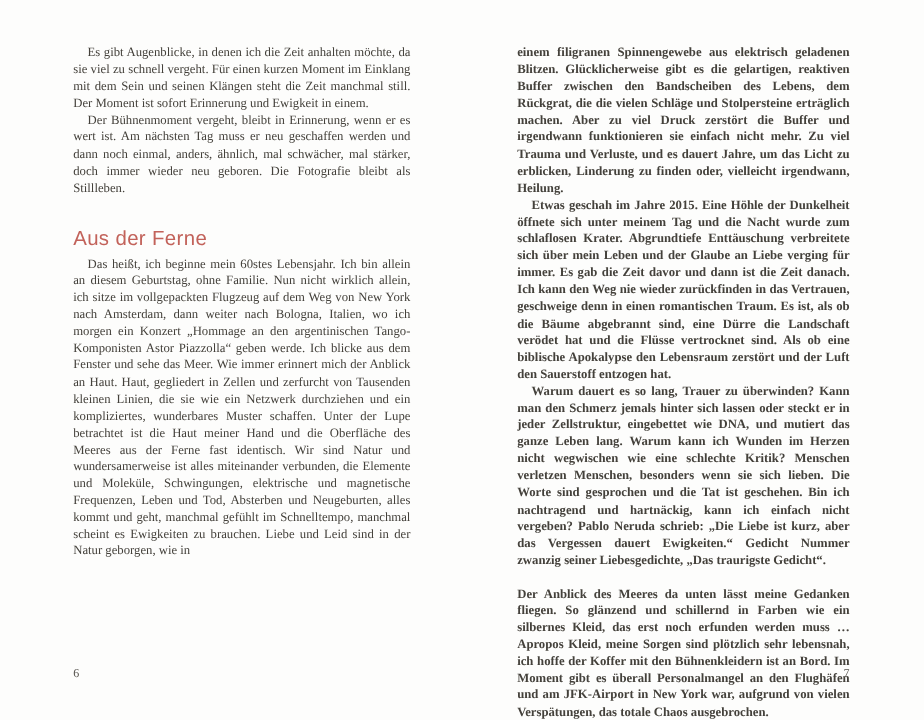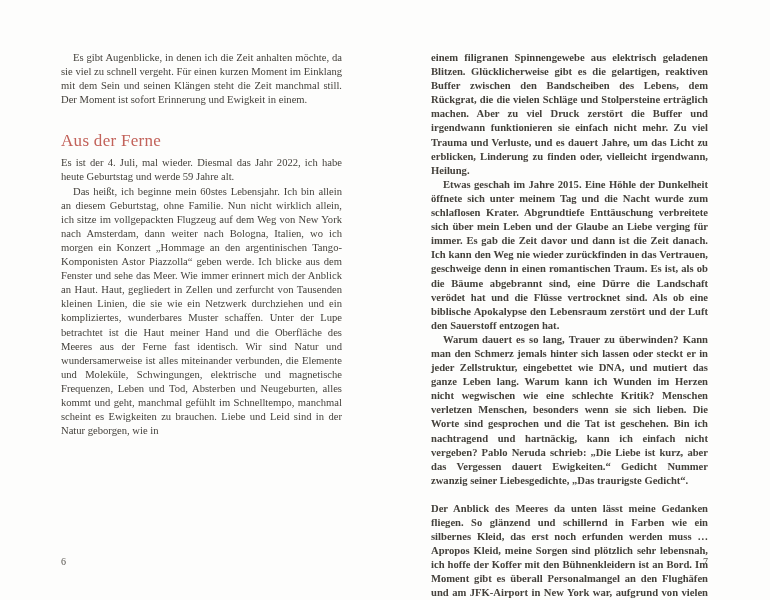--- a/index.html
+++ b/index.html
@@ -15,38 +15,38 @@
     background:var(--bg);
     overflow:hidden;
     font-family:"Liberation Serif","DejaVu Serif",serif;
   }
   .spread{
     position:relative;
     width:770px; height:600px;
   }
   .page{
     position:absolute;
-    top:51px;
+    top:38px;
   }
   .page-left{ left:61px; width:281px; }
   .page-right{ left:431px; width:277px;font-weight:bold; }
   .text-column p.body-paragraph{
     margin:0;
     font-size:10.6px;
     line-height:14.1px;
     color:var(--text);
     text-align:justify;
     hyphens:auto;
     -webkit-hyphens:auto;
   }
   .text-column p.indent{ text-indent:12px; }
   .text-column .spacer{ height:14px; }
   .section-heading{
     margin:10px 0 5px 0;
-    font-family:Liberation Serif, serif;
+    font-family:Liberation Sans, sans-serif;
     font-weight:400;
     font-size:17px;
     line-height:20px;
     letter-spacing:0.3px;
     color:var(--heading);
   }
   .page-number{
     position:absolute;
     top:557px;
     font-size:10px;
@@ -57,23 +57,23 @@
   .page-number-right{ left:431px; width:277px; text-align:right; }
 </style>
 </head>
 <body>
 
 <div class="spread">
 
   <section class="page page-left">
     <div class="text-column">
         <p class="body-paragraph indent">Es gibt Augenblicke, in denen ich die Zeit anhalten möchte, da sie viel zu schnell vergeht. Für einen kurzen Moment im Einklang mit dem Sein und seinen Klängen steht die Zeit manchmal still. Der Moment ist sofort Erinnerung und Ewigkeit in einem.</p>
+        <p class="body-paragraph indent">Der Bühnenmoment vergeht, bleibt in Erinnerung, wenn er es wert ist. Am nächsten Tag muss er neu geschaffen werden und dann noch einmal, anders, ähnlich, mal schwächer, mal stärker, doch immer wieder neu geboren. Die Fotografie bleibt als Stillleben.</p>
         <div class="spacer"></div>
         <h2 class="section-heading">Aus der Ferne</h2>
-        <p class="body-paragraph">Es ist der 4. Juli, mal wieder. Diesmal das Jahr 2022, ich habe heute Geburtstag und werde 59 Jahre alt.</p>
         <p class="body-paragraph indent">Das heißt, ich beginne mein 60stes Lebensjahr. Ich bin allein an diesem Geburtstag, ohne Familie. Nun nicht wirklich allein, ich sitze im vollgepackten Flugzeug auf dem Weg von New York nach Amsterdam, dann weiter nach Bologna, Italien, wo ich morgen ein Konzert „Hommage an den argentinischen Tango-Komponisten Astor Piazzolla“ geben werde. Ich blicke aus dem Fenster und sehe das Meer. Wie immer erinnert mich der Anblick an Haut. Haut, gegliedert in Zellen und zerfurcht von Tausenden kleinen Linien, die sie wie ein Netzwerk durchziehen und ein kompliziertes, wunderbares Muster schaffen. Unter der Lupe betrachtet ist die Haut meiner Hand und die Oberfläche des Meeres aus der Ferne fast identisch. Wir sind Natur und wundersamerweise ist alles miteinander verbunden, die Elemente und Moleküle, Schwingungen, elektrische und magnetische Frequenzen, Leben und Tod, Absterben und Neugeburten, alles kommt und geht, manchmal gefühlt im Schnelltempo, manchmal scheint es Ewigkeiten zu brauchen. Liebe und Leid sind in der Natur geborgen, wie in</p>
       </div>
   </section>
 
   <section class="page page-right">
     <div class="text-column">
         <p class="body-paragraph">einem filigranen Spinnengewebe aus elektrisch geladenen Blitzen. Glücklicherweise gibt es die gelartigen, reaktiven Buffer zwischen den Bandscheiben des Lebens, dem Rückgrat, die die vielen Schläge und Stolpersteine erträglich machen. Aber zu viel Druck zerstört die Buffer und irgendwann funktionieren sie einfach nicht mehr. Zu viel Trauma und Verluste, und es dauert Jahre, um das Licht zu erblicken, Linderung zu finden oder, vielleicht irgendwann, Heilung.</p>
         <p class="body-paragraph indent">Etwas geschah im Jahre 2015. Eine Höhle der Dunkelheit öffnete sich unter meinem Tag und die Nacht wurde zum schlaflosen Krater. Abgrundtiefe Enttäuschung verbreitete sich über mein Leben und der Glaube an Liebe verging für immer. Es gab die Zeit davor und dann ist die Zeit danach. Ich kann den Weg nie wieder zurückfinden in das Vertrauen, geschweige denn in einen romantischen Traum. Es ist, als ob die Bäume abgebrannt sind, eine Dürre die Landschaft verödet hat und die Flüsse vertrocknet sind. Als ob eine biblische Apokalypse den Lebensraum zerstört und der Luft den Sauerstoff entzogen hat.</p>
         <p class="body-paragraph indent">Warum dauert es so lang, Trauer zu überwinden? Kann man den Schmerz jemals hinter sich lassen oder steckt er in jeder Zellstruktur, eingebettet wie DNA, und mutiert das ganze Leben lang. Warum kann ich Wunden im Herzen nicht wegwischen wie eine schlechte Kritik? Menschen verletzen Menschen, besonders wenn sie sich lieben. Die Worte sind gesprochen und die Tat ist geschehen. Bin ich nachtragend und hartnäckig, kann ich einfach nicht vergeben? Pablo Neruda schrieb: „Die Liebe ist kurz, aber das Vergessen dauert Ewigkeiten.“ Gedicht Nummer zwanzig seiner Liebesgedichte, „Das traurigste Gedicht“.</p>
         <div class="spacer"></div>

